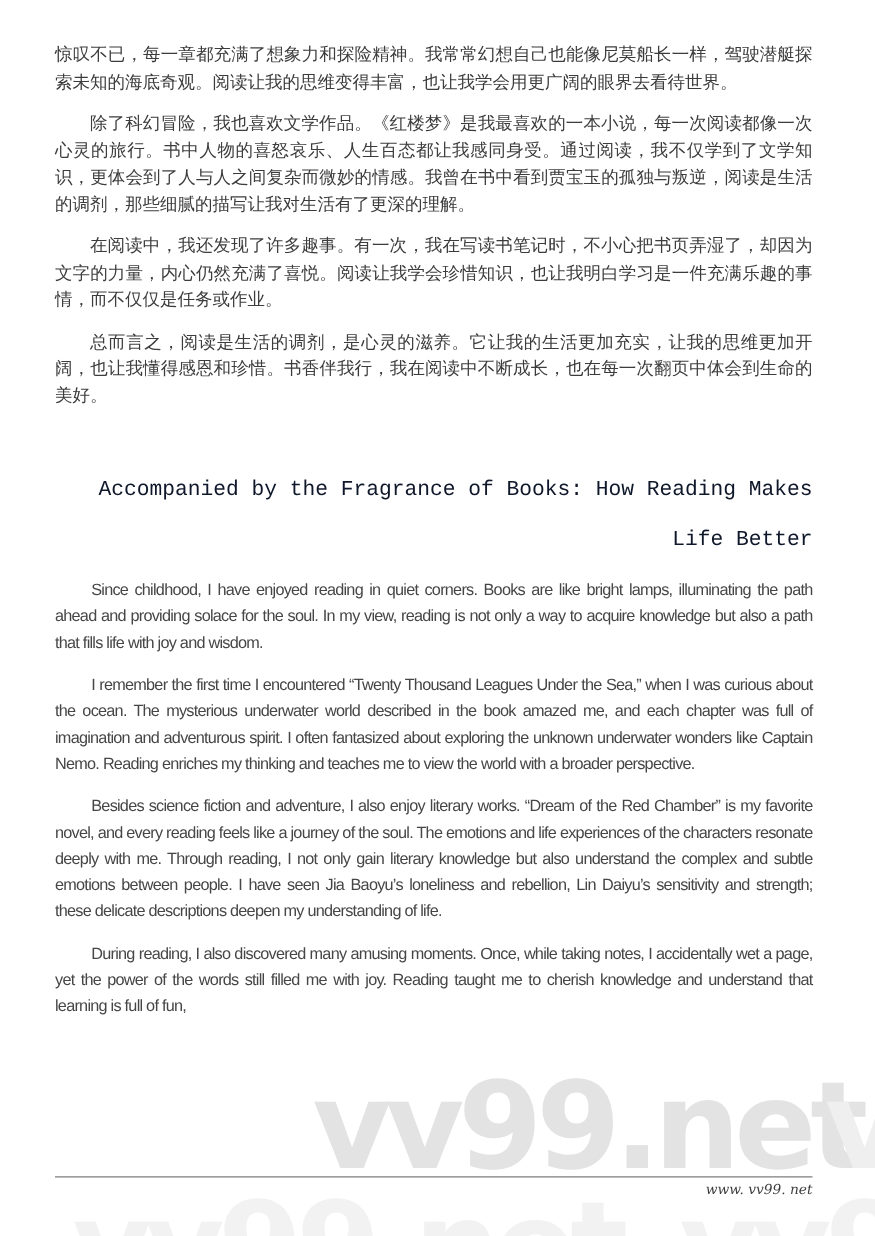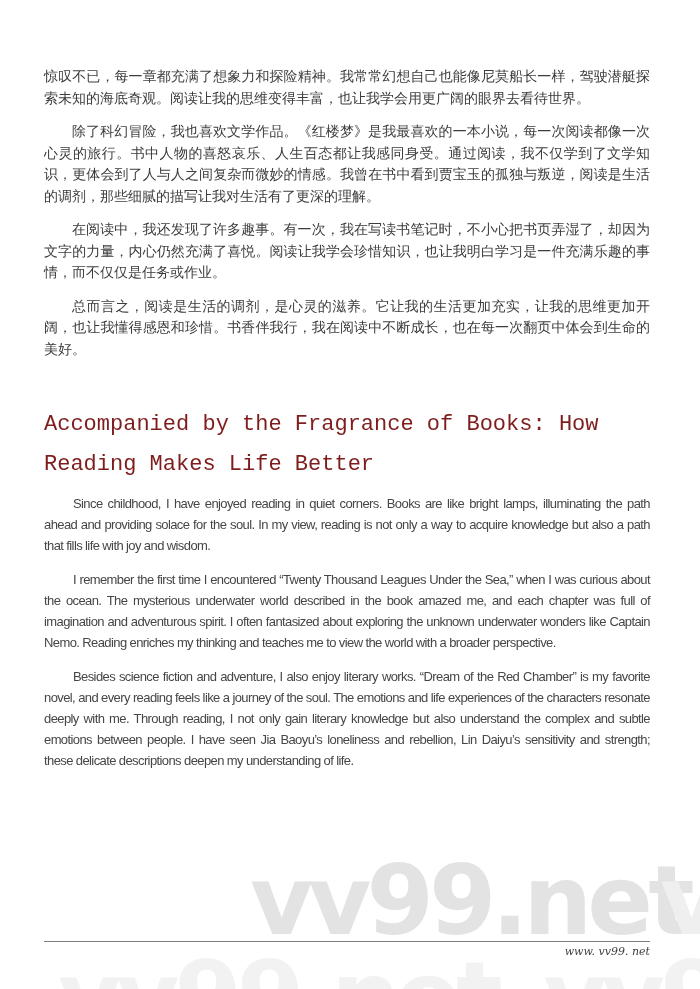--- a/index.html
+++ b/index.html
@@ -30,40 +30,40 @@
   .wm-bottom { left: 58px;  top: 948px; color: #f2f2f2; }
   .wm-bottom span { margin-right: 46px; }
 
   
   .content {
     position: absolute;
     z-index: 1;
     left: 44px;
     top: 0;
     width: 606px;
-    padding-top: 66px;
+    padding-top: 34px;
   }
   .zh {
     margin: 0 0 12px 0;
     font-size: 14px;
     line-height: 21.5px;
     text-align: justify;
     color: #3c3c3c;
     text-indent: 2em;
   }
   .zh.first { text-indent: 0; }
 
   .title-en {
     margin: 45px 0 8px 0;
     font-family: "Liberation Mono", "DejaVu Sans Mono", monospace;
     font-weight: normal;
-    font-size: 22px;
+    font-size: 17px;
     line-height: 40px;
-    text-align: left;
-    color: #7f1d1d;
+    text-align: right;
+    color: #0f172a;
   }
   .en {
     margin: 0 0 13px 0;
     font-family: Liberation Sans, sans-serif;
     font-size: 13px;
     line-height: 21px;
     letter-spacing: -0.6px;
     text-align: justify;
     color: #464646;
     text-indent: 29px;
@@ -114,20 +114,21 @@
     <p class="zh">总而言之，阅读是生活的调剂，是心灵的滋养。它让我的生活更加充实，让我的思维更加开阔，也让我懂得感恩和珍惜。书香伴我行，我在阅读中不断成长，也在每一次翻页中体会到生命的美好。</p>
 
     <h1 class="title-en">Accompanied by the Fragrance of Books: How Reading Makes Life Better</h1>
 
     <p class="en">Since childhood, I have enjoyed reading in quiet corners. Books are like bright lamps, illuminating the path ahead and providing solace for the soul. In my view, reading is not only a way to acquire knowledge but also a path that fills life with joy and wisdom.</p>
 
     <p class="en">I remember the first time I encountered “Twenty Thousand Leagues Under the Sea,” when I was curious about the ocean. The mysterious underwater world described in the book amazed me, and each chapter was full of imagination and adventurous spirit. I often fantasized about exploring the unknown underwater wonders like Captain Nemo. Reading enriches my thinking and teaches me to view the world with a broader perspective.</p>
 
     <p class="en">Besides science fiction and adventure, I also enjoy literary works. “Dream of the Red Chamber” is my favorite novel, and every reading feels like a journey of the soul. The emotions and life experiences of the characters resonate deeply with me. Through reading, I not only gain literary knowledge but also understand the complex and subtle emotions between people. I have seen Jia Baoyu’s loneliness and rebellion, Lin Daiyu’s sensitivity and strength; these delicate descriptions deepen my understanding of life.</p>
 
+    <p class="en">During reading, I also discovered many amusing moments. Once, while taking notes, I accidentally wet a page, yet the power of the words still filled me with joy. Reading taught me to cherish knowledge and understand that learning is full of fun,</p>
 
   </main>
 
   <div class="footer-rule"></div>
 
   <div class="footer-url">www. vv99. net</div>
 
 </div>
 
 </body></html>

